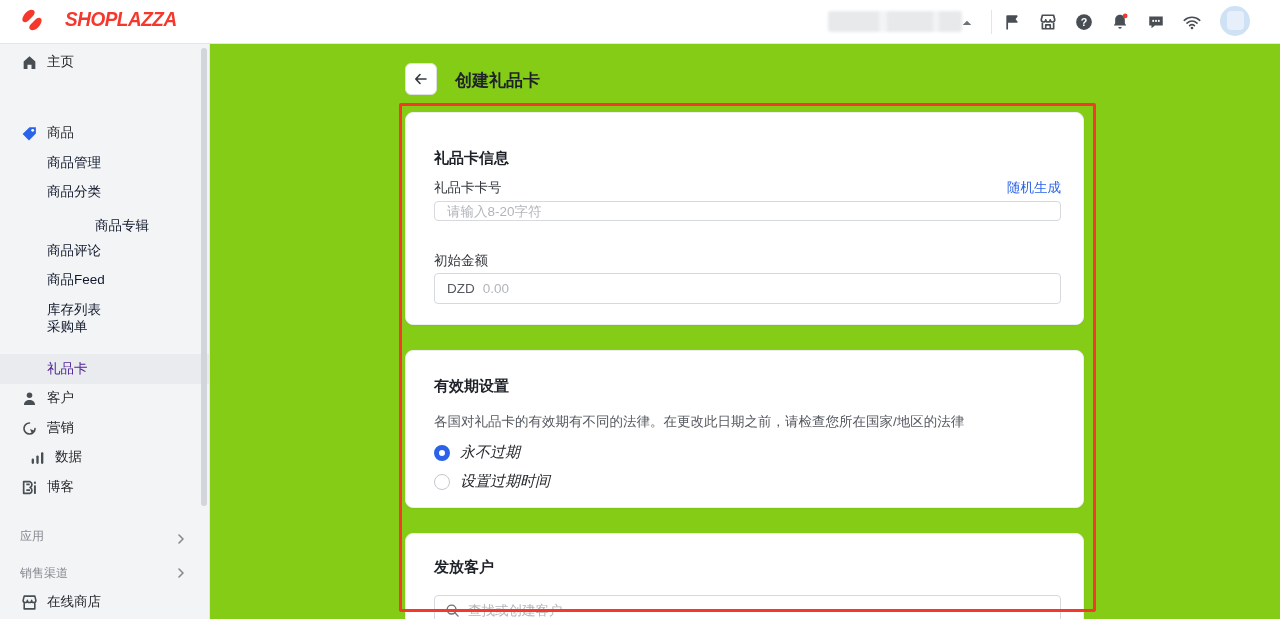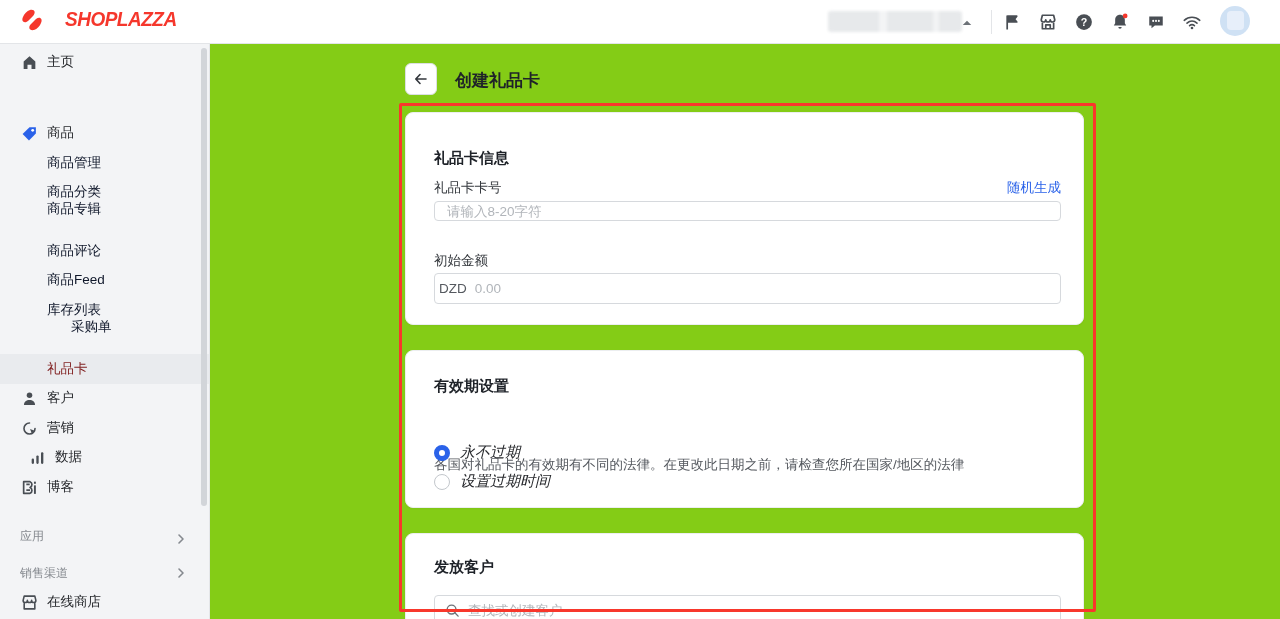--- a/index.html
+++ b/index.html
@@ -21,21 +21,21 @@
   .avatar { position:absolute; left:1220px; top:6px; width:30px; height:30px; border-radius:50%; background:#cfe1f4; overflow:hidden; }
   .avatar-inner { position:absolute; left:7px; top:5px; width:17px; height:19px; border-radius:4px; background:#e7effa; }
 
   
   .sidebar { position:absolute; left:0; top:44px; width:210px; bottom:0; background:#f3f4f6; border-right:1px solid #e4e6e9; z-index:10; }
   .nav-item { position:absolute; left:0; width:100%; height:30px; display:flex; align-items:center; cursor:pointer; }
   .nav-item .nicon { width:18px; height:18px; margin-left:20px; margin-right:9px; display:flex; align-items:center; justify-content:center; }
   .nav-item .nlabel { font-size:13.5px; color:#27292d; }
   .nav-sub .nlabel { margin-left:47px; color:#0f172a; }
   .nav-selected { background:#e9ebee; }
-  .nav-selected .nlabel { color:#7f1d1d; }
+  .nav-selected .nlabel { color:#4c1d95; }
   .badge { position:absolute; right:24px; top:5px; background:#e6e8ea; color:#5c6166; font-size:12px; border-radius:10px; padding:2px 9px; }
   .nav-section { position:absolute; left:0; width:100%; height:30px; display:flex; align-items:center; justify-content:space-between; cursor:pointer; }
   .nav-section .slabel { font-size:12px; color:#85898f; margin-left:20px; }
   .nav-section .chev { margin-right:22px; display:flex; }
   .side-scrollbar { position:absolute; right:2px; top:4px; width:6px; height:458px; border-radius:3px; background:#d2d5d9; }
 
   
   .main { position:absolute; left:210px; top:44px; right:0; bottom:0; background:#84cc16; overflow:hidden; }
   .back-btn { position:absolute; left:195px; top:19px; width:32px; height:32px; background:#fff; border:1px solid #dcdfe3; border-radius:6px; display:flex; align-items:center; justify-content:center; cursor:pointer; }
   .page-title { position:absolute; left:245px; top:25px; font-size:17px; font-weight:700; color:#1f2329; }
@@ -44,21 +44,21 @@
 
   .card { position:absolute; left:195px; width:679px; background:#ffffff; border:1px solid #eceef0; border-radius:8px; box-shadow:0 1px 2px rgba(30,35,40,0.04); }
   .card-1 { top:68px; height:213px; }
   .card-2 { top:306px; height:158px; }
   .card-3 { top:489px; height:140px; }
   .card-title { position:absolute; left:28px; font-size:15px; font-weight:700; color:#1f2329; }
   .field-label { position:absolute; left:28px; font-size:13.5px; color:#33373c; }
   .link-blue { position:absolute; right:22px; font-size:13.5px; color:#2a62e9; cursor:pointer; }
   .tinput { position:absolute; left:28px; right:22px; height:20px; background:#fff; border:1px solid #d6d9dd; border-radius:4px; font-size:13.5px; color:#27292d; padding:0 12px; outline:none; }
   .tinput::placeholder { color:#b1b5ba; }
-  .amount-box { position:absolute; left:28px; right:22px; height:31px; background:#fff; border:1px solid #d6d9dd; border-radius:4px; display:flex; align-items:center; padding:0 4px; font-size:13.5px; cursor:text; }
+  .amount-box { position:absolute; left:28px; right:22px; height:31px; background:#fff; border:1px solid #d6d9dd; border-radius:4px; display:flex; align-items:center; padding:0 12px; font-size:13.5px; cursor:text; }
   .cur { color:#55595f; margin-right:8px; }
   .amt { color:#b1b5ba; }
   .desc { position:absolute; left:28px; font-size:13.5px; color:#55595f; }
   .radio-row { position:absolute; left:28px; display:flex; align-items:center; gap:10px; cursor:pointer; }
   .radio { width:16px; height:16px; border-radius:50%; border:1.5px solid #c3c7cc; background:#fff; position:relative; }
   .radio.on { border:5px solid #2a62e9; }
   .radio-label { font-size:15px; color:#27292d;font-style:italic; }
   .search-box { position:absolute; left:28px; right:22px; top:61px; height:31px; background:#fff; border:1px solid #d6d9dd; border-radius:4px; display:flex; align-items:center; padding:0 10px; gap:8px; }
   .search-box .ph { font-size:13.5px; color:#b1b5ba; }
 </style>
@@ -140,33 +140,33 @@
       </span>
     <span class="nlabel">商品</span>
   </div>
 
   <div class="nav-item nav-sub" style="top:104px;">
       <span class="nlabel">商品管理</span>
     </div>
   <div class="nav-item nav-sub" style="top:133px;">
       <span class="nlabel">商品分类</span>
     </div>
-  <div class="nav-item nav-sub" style="top:150px;">
+  <div class="nav-item nav-sub" style="top:167px;margin-left:48px;">
       <span class="nlabel">商品专辑</span>
     </div>
   <div class="nav-item nav-sub" style="top:192px;">
       <span class="nlabel">商品评论</span>
     </div>
   <div class="nav-item nav-sub" style="top:221px;">
       <span class="nlabel">商品Feed</span>
     </div>
   <div class="nav-item nav-sub" style="top:251px;">
       <span class="nlabel">库存列表</span>
     </div>
-  <div class="nav-item nav-sub" style="top:268px;padding-left:24px;">
+  <div class="nav-item nav-sub" style="top:268px;">
       <span class="nlabel">采购单</span>
     </div>
   <div class="nav-item nav-sub nav-selected" style="top:310px;">
       <span class="nlabel">礼品卡</span>
     </div>
 
   <div class="nav-item" style="top:339px;">
     <span class="nicon">
         <svg width="17" height="17" viewBox="0 0 16 16">
           <circle cx="8" cy="5" r="2.6" fill="#494e54"></circle>
@@ -255,21 +255,21 @@
     <input class="tinput" style="top: 88px;" type="text" placeholder="请输入8-20字符">
     <div class="field-label" style="top:139px;">初始金额</div>
     <div class="amount-box" style="top:160px;">
       <span class="cur">DZD</span>
       <span class="amt">0.00</span>
     </div>
   </div>
 
   <div class="card card-2">
     <div class="card-title" style="top:26px;font-family:Liberation Mono, monospace;">有效期设置</div>
-    <div class="desc" style="top:62px;margin-top:43px;">各国对礼品卡的有效期有不同的法律。在更改此日期之前，请检查您所在国家/地区的法律</div>
+    <div class="desc" style="top:62px;">各国对礼品卡的有效期有不同的法律。在更改此日期之前，请检查您所在国家/地区的法律</div>
     <div class="radio-row" style="top:92px;">
       <span class="radio on"></span>
       <span class="radio-label">永不过期</span>
     </div>
     <div class="radio-row" style="top:121px;">
       <span class="radio"></span>
       <span class="radio-label">设置过期时间</span>
     </div>
   </div>
 

